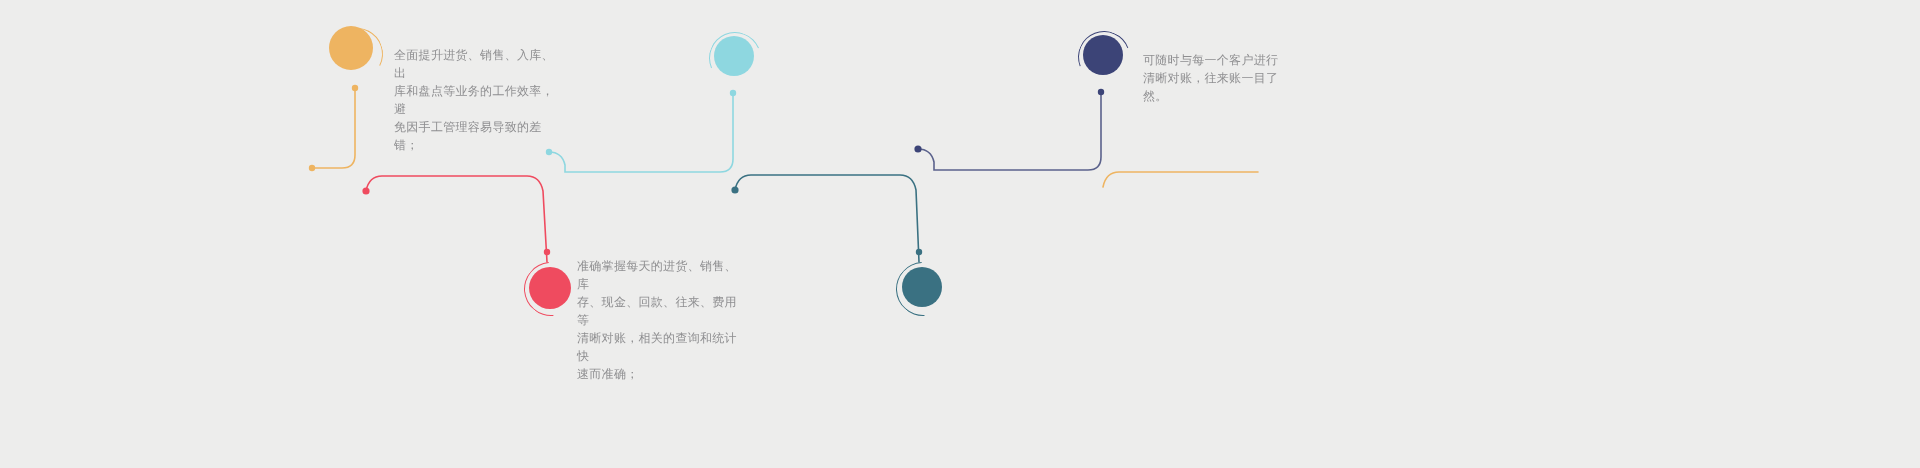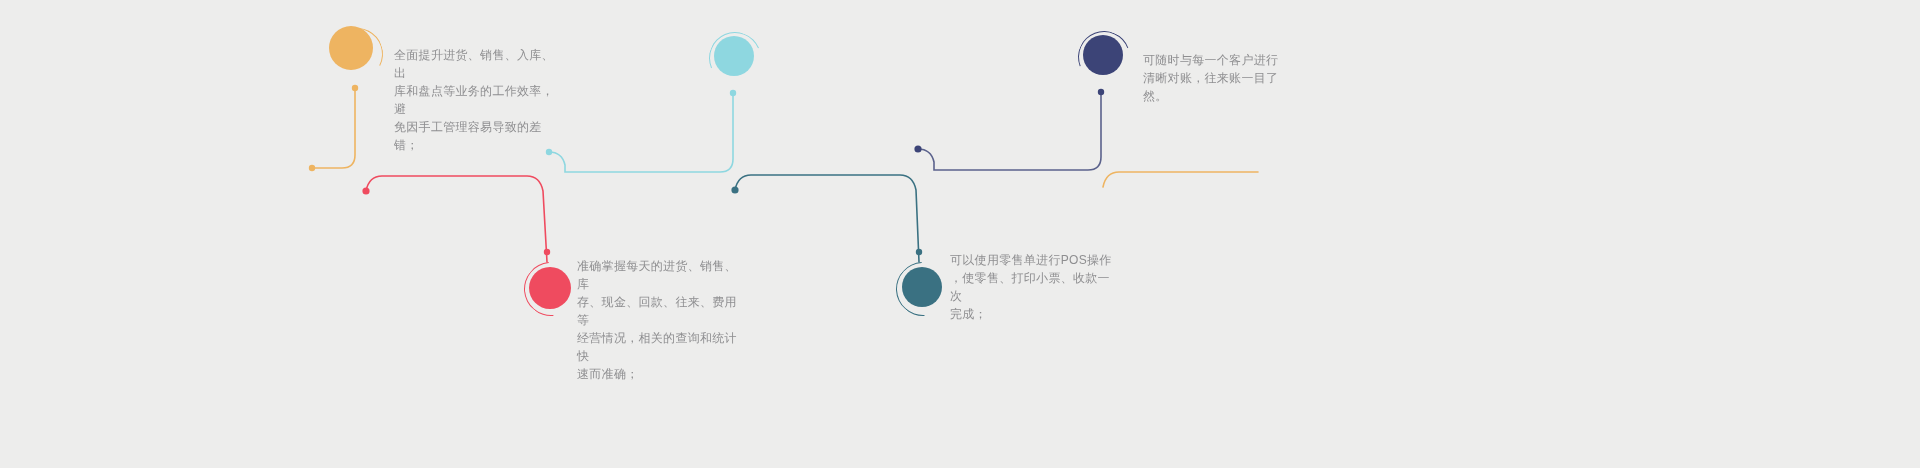--- a/index.html
+++ b/index.html
@@ -77,41 +77,38 @@
 
   <div class="node" style="left:524px;top:262px;width:58px;height:58px;">
     <div class="ring" style="left:0px;top:0px;width:52px;height:52px;
                 border-width:1.4px;
                 border-color:transparent transparent #ef4b5f #ef4b5f;
                 transform:rotate(40deg);"></div>
     <div class="disc" style="left:5px;top:5px;width:42px;height:42px;background:#ef4b5f;"></div>
   </div>
   <div class="txt" style="left:577px;top:257px;width:172px;">准确掌握每天的进货、销售、库
 存、现金、回款、往来、费用等
-经营情况，相关的查询和统计快
+清晰对账，相关的查询和统计快
 速而准确；</div>
 
   <div class="node" style="left:709px;top:32px;width:56px;height:56px;">
     <div class="ring" style="left:0px;top:0px;width:50px;height:50px;
                 border-width:1.4px;
                 border-color:#8ed7e0 transparent transparent #8ed7e0;
                 transform:rotate(22deg);"></div>
     <div class="disc" style="left:5px;top:4px;width:40px;height:40px;background:#8ed7e0;"></div>
   </div>
 
   <div class="node" style="left:896px;top:262px;width:56px;height:56px;">
     <div class="ring" style="left:0px;top:0px;width:52px;height:52px;
                 border-width:1.4px;
                 border-color:transparent transparent #3a7182 #3a7182;
                 transform:rotate(42deg);"></div>
     <div class="disc" style="left:6px;top:5px;width:40px;height:40px;background:#3a7182;"></div>
   </div>
-  <div class="txt" style="left:950px;top:251px;width:172px;">可以使用零售单进行POS操作
-，使零售、打印小票、收款一次
-完成；</div>
 
   <div class="node" style="left:1078px;top:31px;width:56px;height:56px;">
     <div class="ring" style="left:0px;top:0px;width:50px;height:50px;
                 border-width:1.4px;
                 border-color:#3c4477 transparent transparent #3c4477;
                 transform:rotate(24deg);"></div>
     <div class="disc" style="left:5px;top:4px;width:40px;height:40px;background:#3c4477;"></div>
   </div>
   <div class="txt" style="left:1125px;top:51px;width:140px;margin-left:18px;">可随时与每一个客户进行
 清晰对账，往来账一目了

